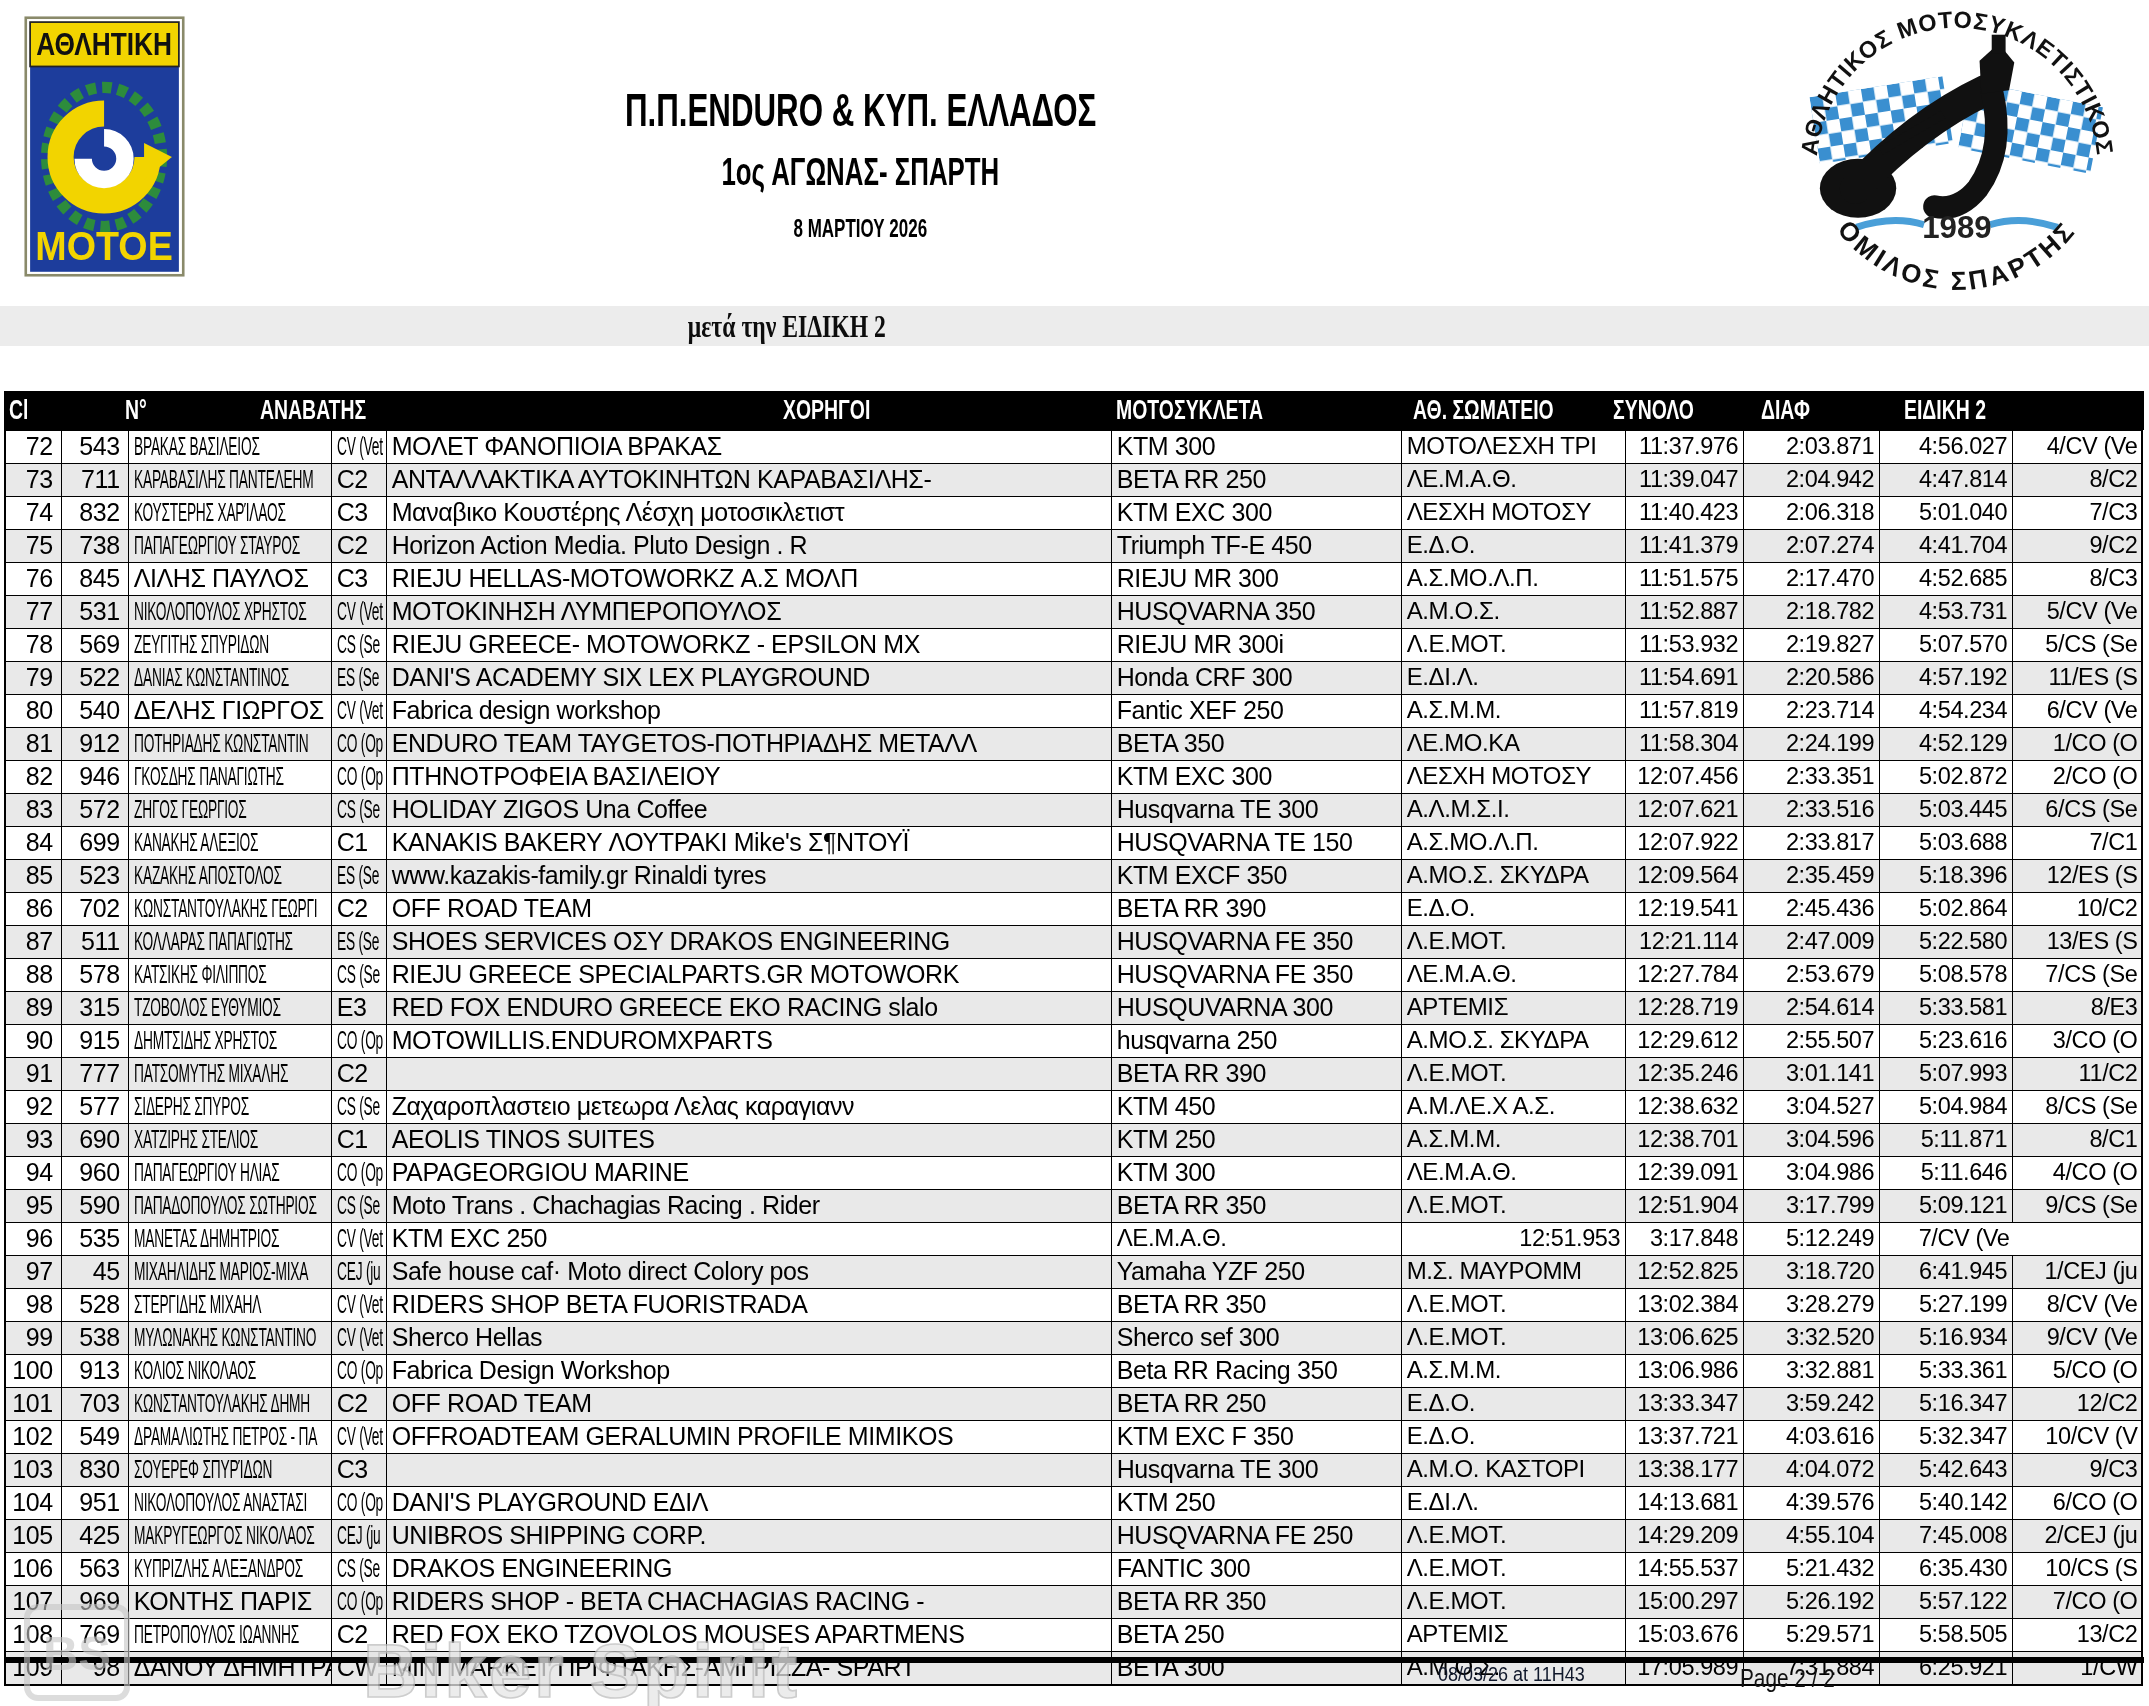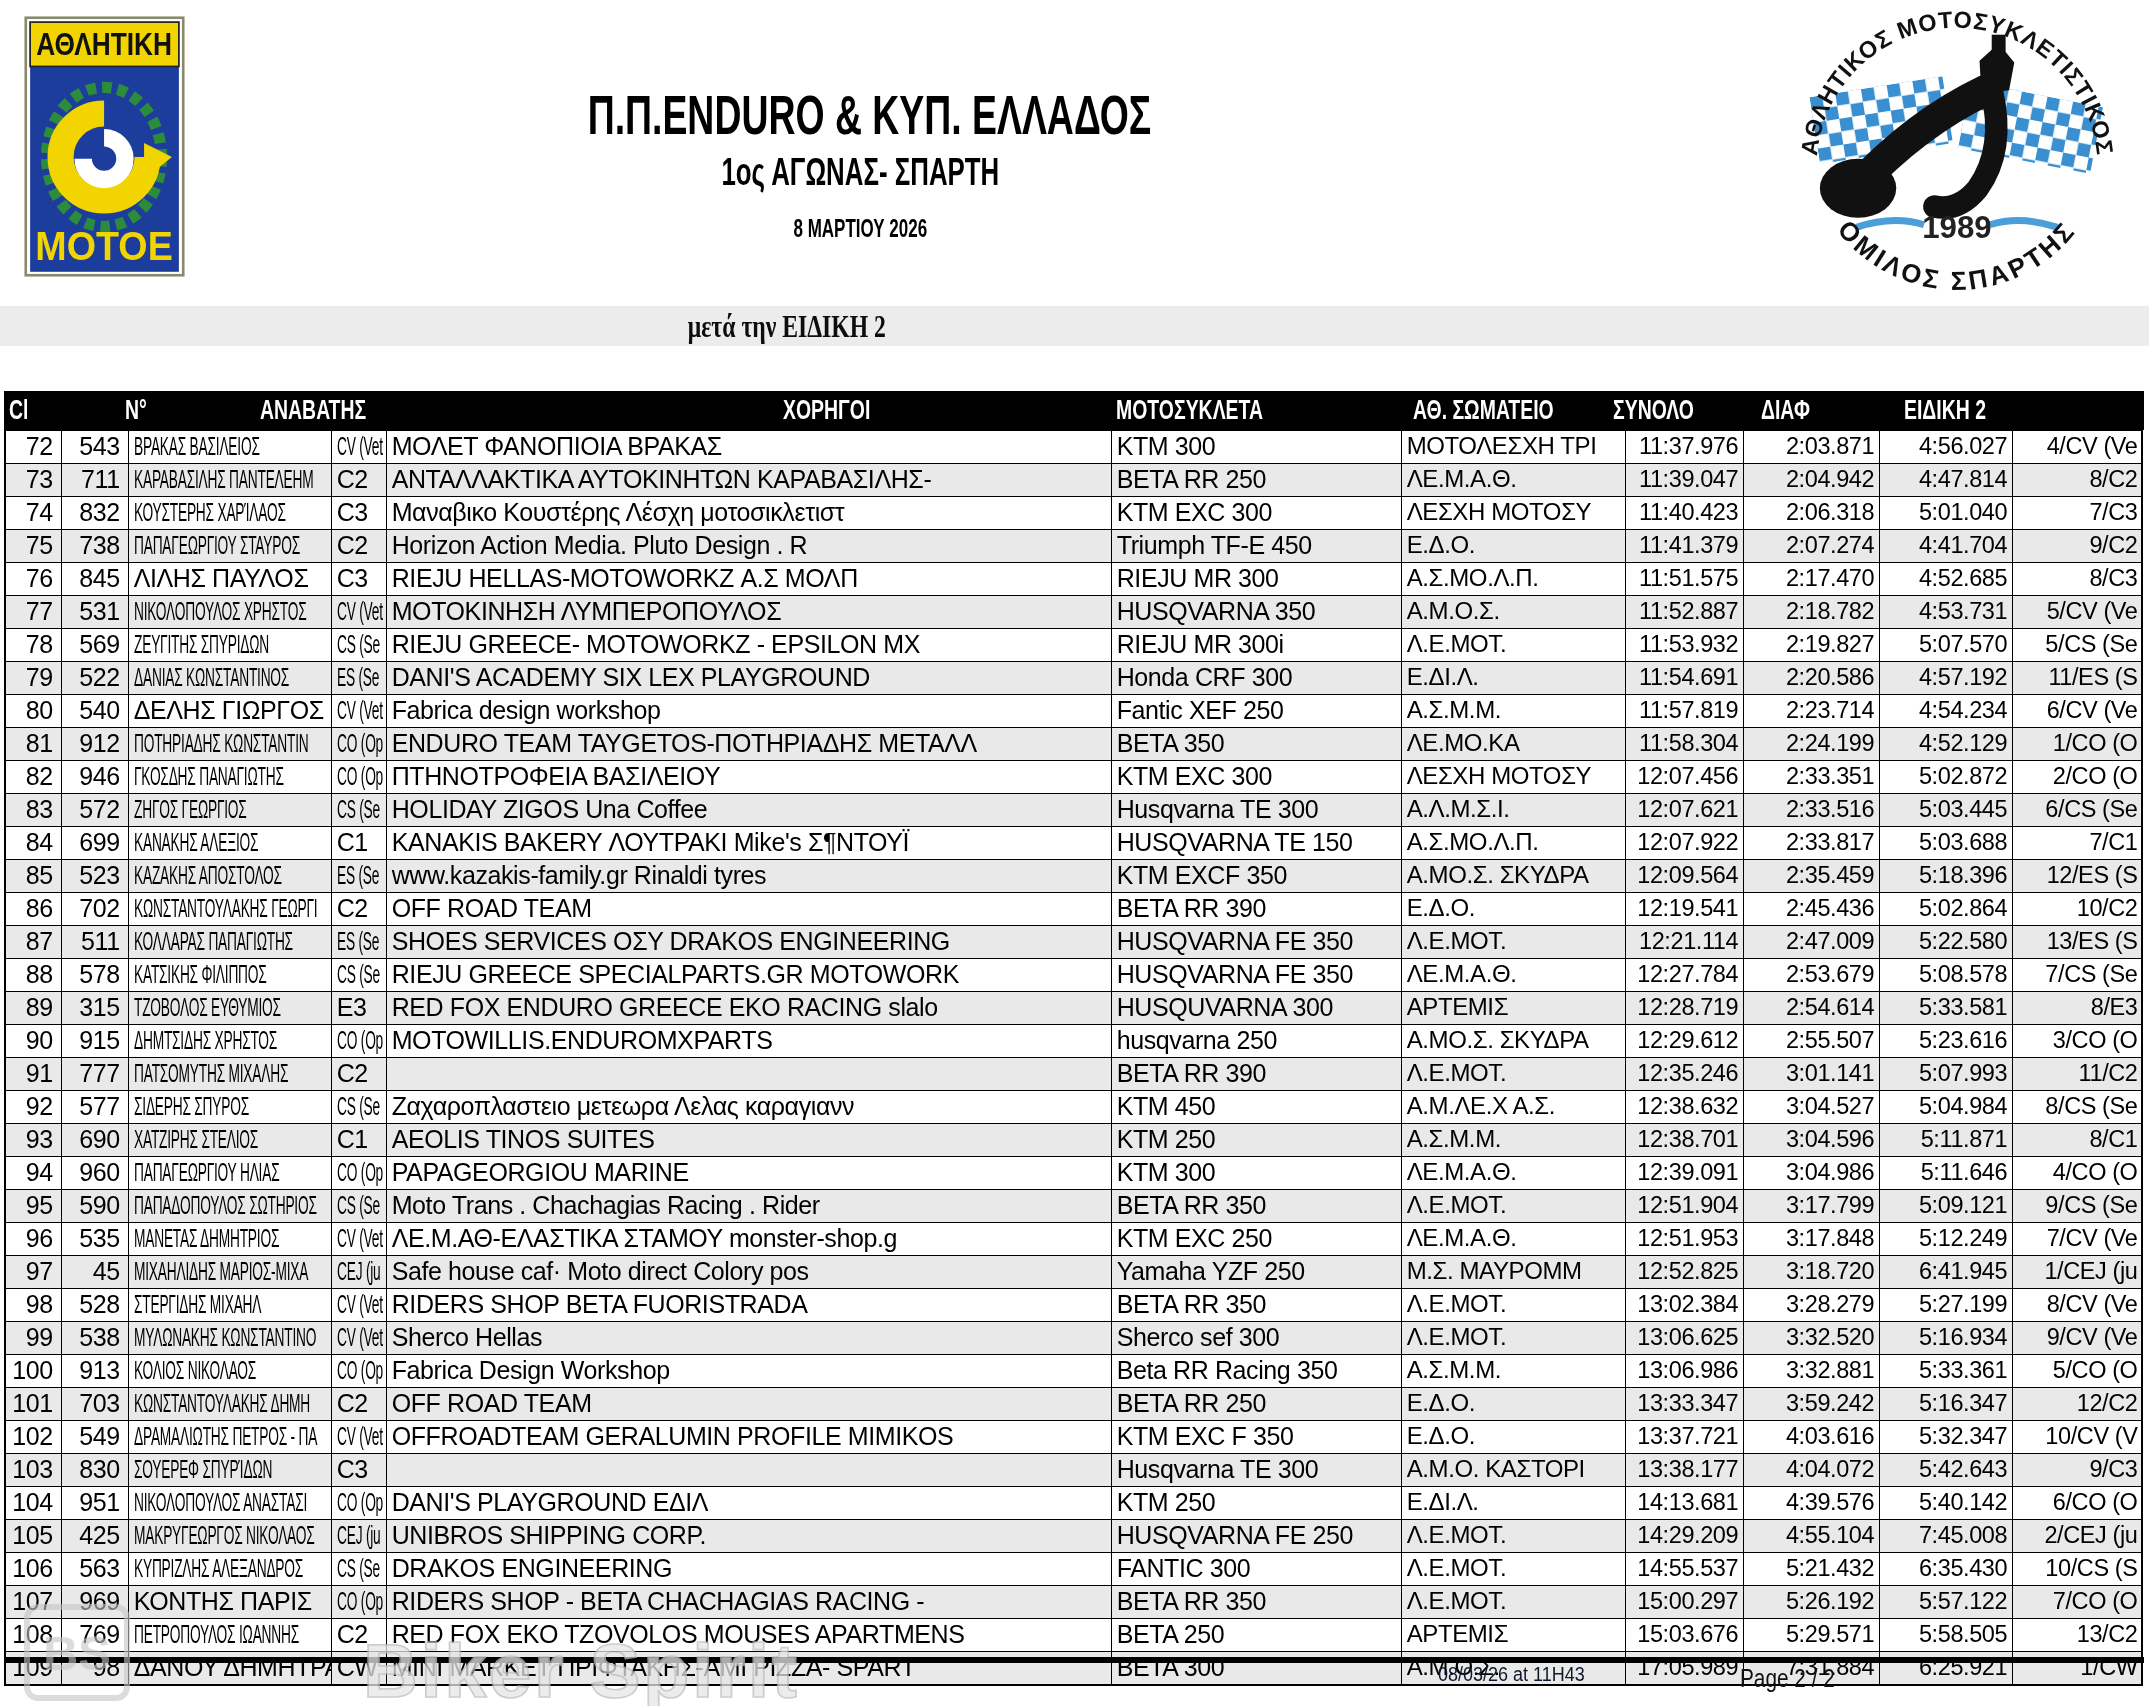--- a/index.html
+++ b/index.html
@@ -1,21 +1,21 @@
 <!DOCTYPE html>
 <html style="font-size:14px"><head>
 <meta charset="utf-8">
 <style>
   html,body{margin:0;padding:0;background:#fff;}
   .page{position:relative;width:2149px;height:1707px;background:#ffffff;overflow:hidden;
         font-family:"Liberation Sans",sans-serif;color:#000;}
 
   
   .title-block{position:absolute;left:0;top:0;width:1721px;text-align:center;}
-  .t1{position:absolute;left:0;top:83px;width:100%;font-size:55px;font-weight:bold;margin-left:9px;}
+  .t1{position:absolute;left:0;top:83px;width:100%;font-size:46px;font-weight:bold;}
   .t2{position:absolute;left:0;top:151px;width:100%;font-size:38px;font-weight:bold;}
   .t3{position:absolute;left:0;top:214px;width:100%;font-size:25px;font-weight:bold;}
   .cond{display:inline-block;transform:scaleX(.68);transform-origin:center;white-space:nowrap;}
 
   .stage-band{position:absolute;left:0;top:306px;width:2149px;height:40px;background:#ececec;}
   .stage-band-inner{position:absolute;left:0;top:0;width:1573px;text-align:center;line-height:40px;
                     font-size:32px;font-weight:bold;color:#0d0d0d;font-family:Liberation Serif, serif;}
   .stage-band-inner .cond{transform:scaleX(.74);}
 
   
@@ -453,21 +453,20 @@
         <div class="cell col-total num"><span>12:51.904</span></div>
         <div class="cell col-diff num"><span>3:17.799</span></div>
         <div class="cell col-special num"><span>5:09.121</span></div>
         <div class="cell col-rank"><span>9/CS (Se</span></div>
       </div>
       <div class="row">
         <div class="cell col-cl"><span>96</span></div>
         <div class="cell col-num"><span>535</span></div>
         <div class="cell col-rider"><span class="squeezed">ΜΑΝΕΤΑΣ ΔΗΜΗΤΡΙΟΣ</span></div>
         <div class="cell col-class"><span class="squeezed">CV (Vet</span></div>
-        <div class="cell col-sponsor"><span>ΛΕ.Μ.ΑΘ-ΕΛΑΣΤΙΚΑ ΣΤΑΜΟΥ monster-shop.g</span></div>
         <div class="cell col-bike"><span>KTM  EXC 250</span></div>
         <div class="cell col-club"><span>ΛΕ.Μ.Α.Θ.</span></div>
         <div class="cell col-total num"><span>12:51.953</span></div>
         <div class="cell col-diff num"><span>3:17.848</span></div>
         <div class="cell col-special num"><span>5:12.249</span></div>
         <div class="cell col-rank"><span>7/CV (Ve</span></div>
       </div>
       <div class="row">
         <div class="cell col-cl"><span>97</span></div>
         <div class="cell col-num"><span>45</span></div>

